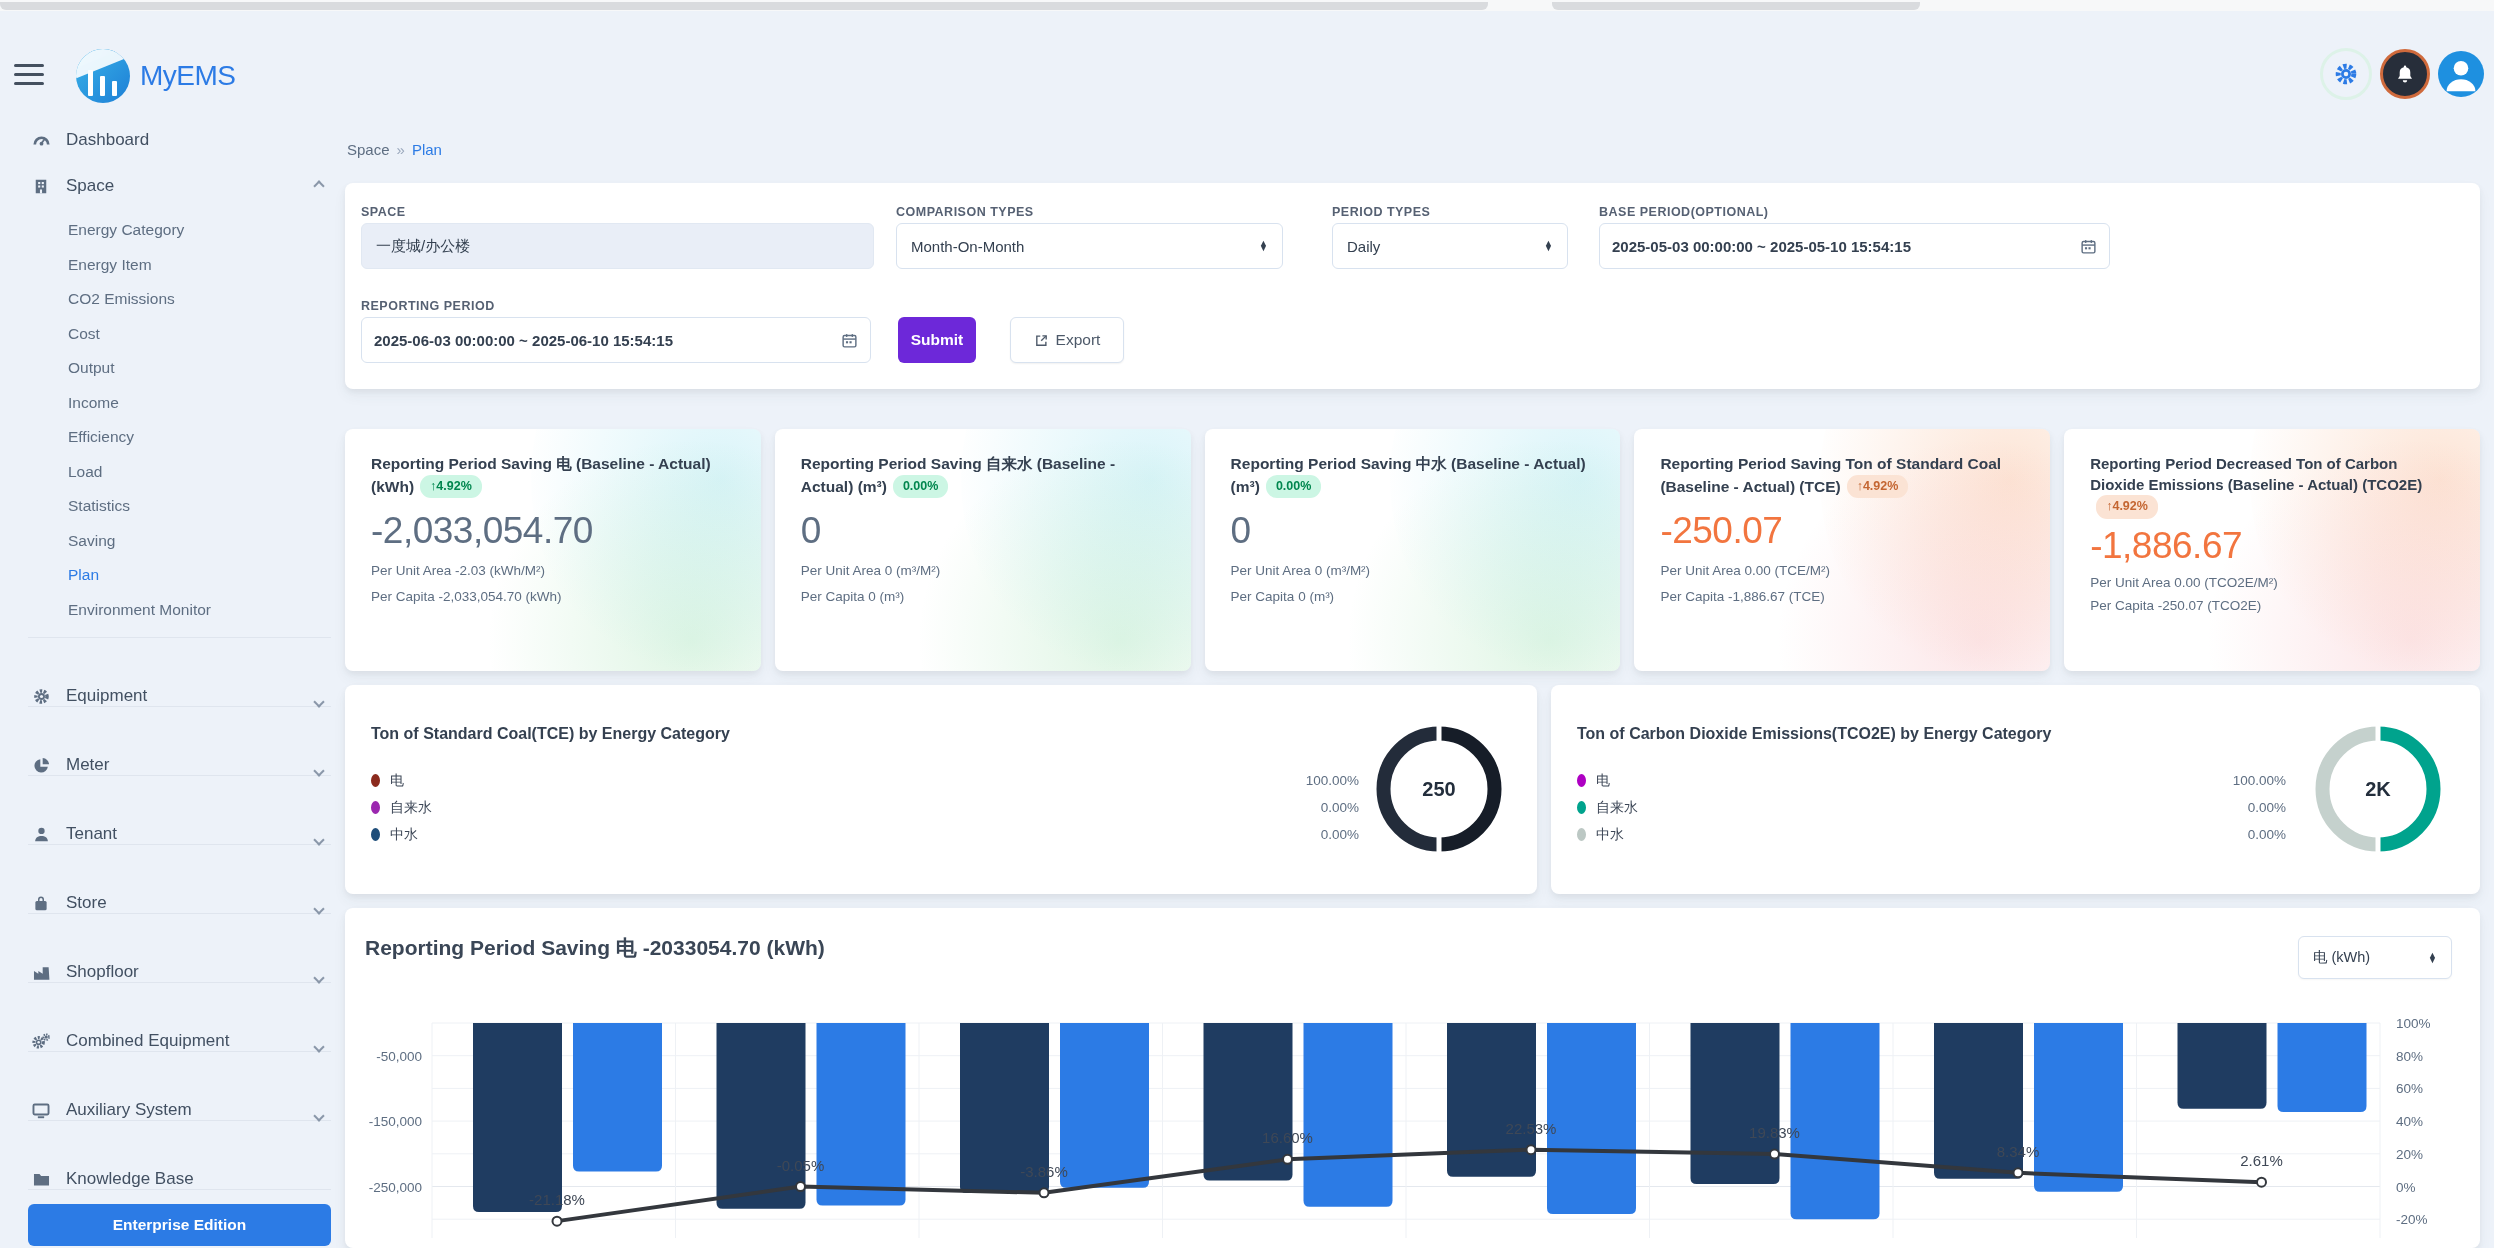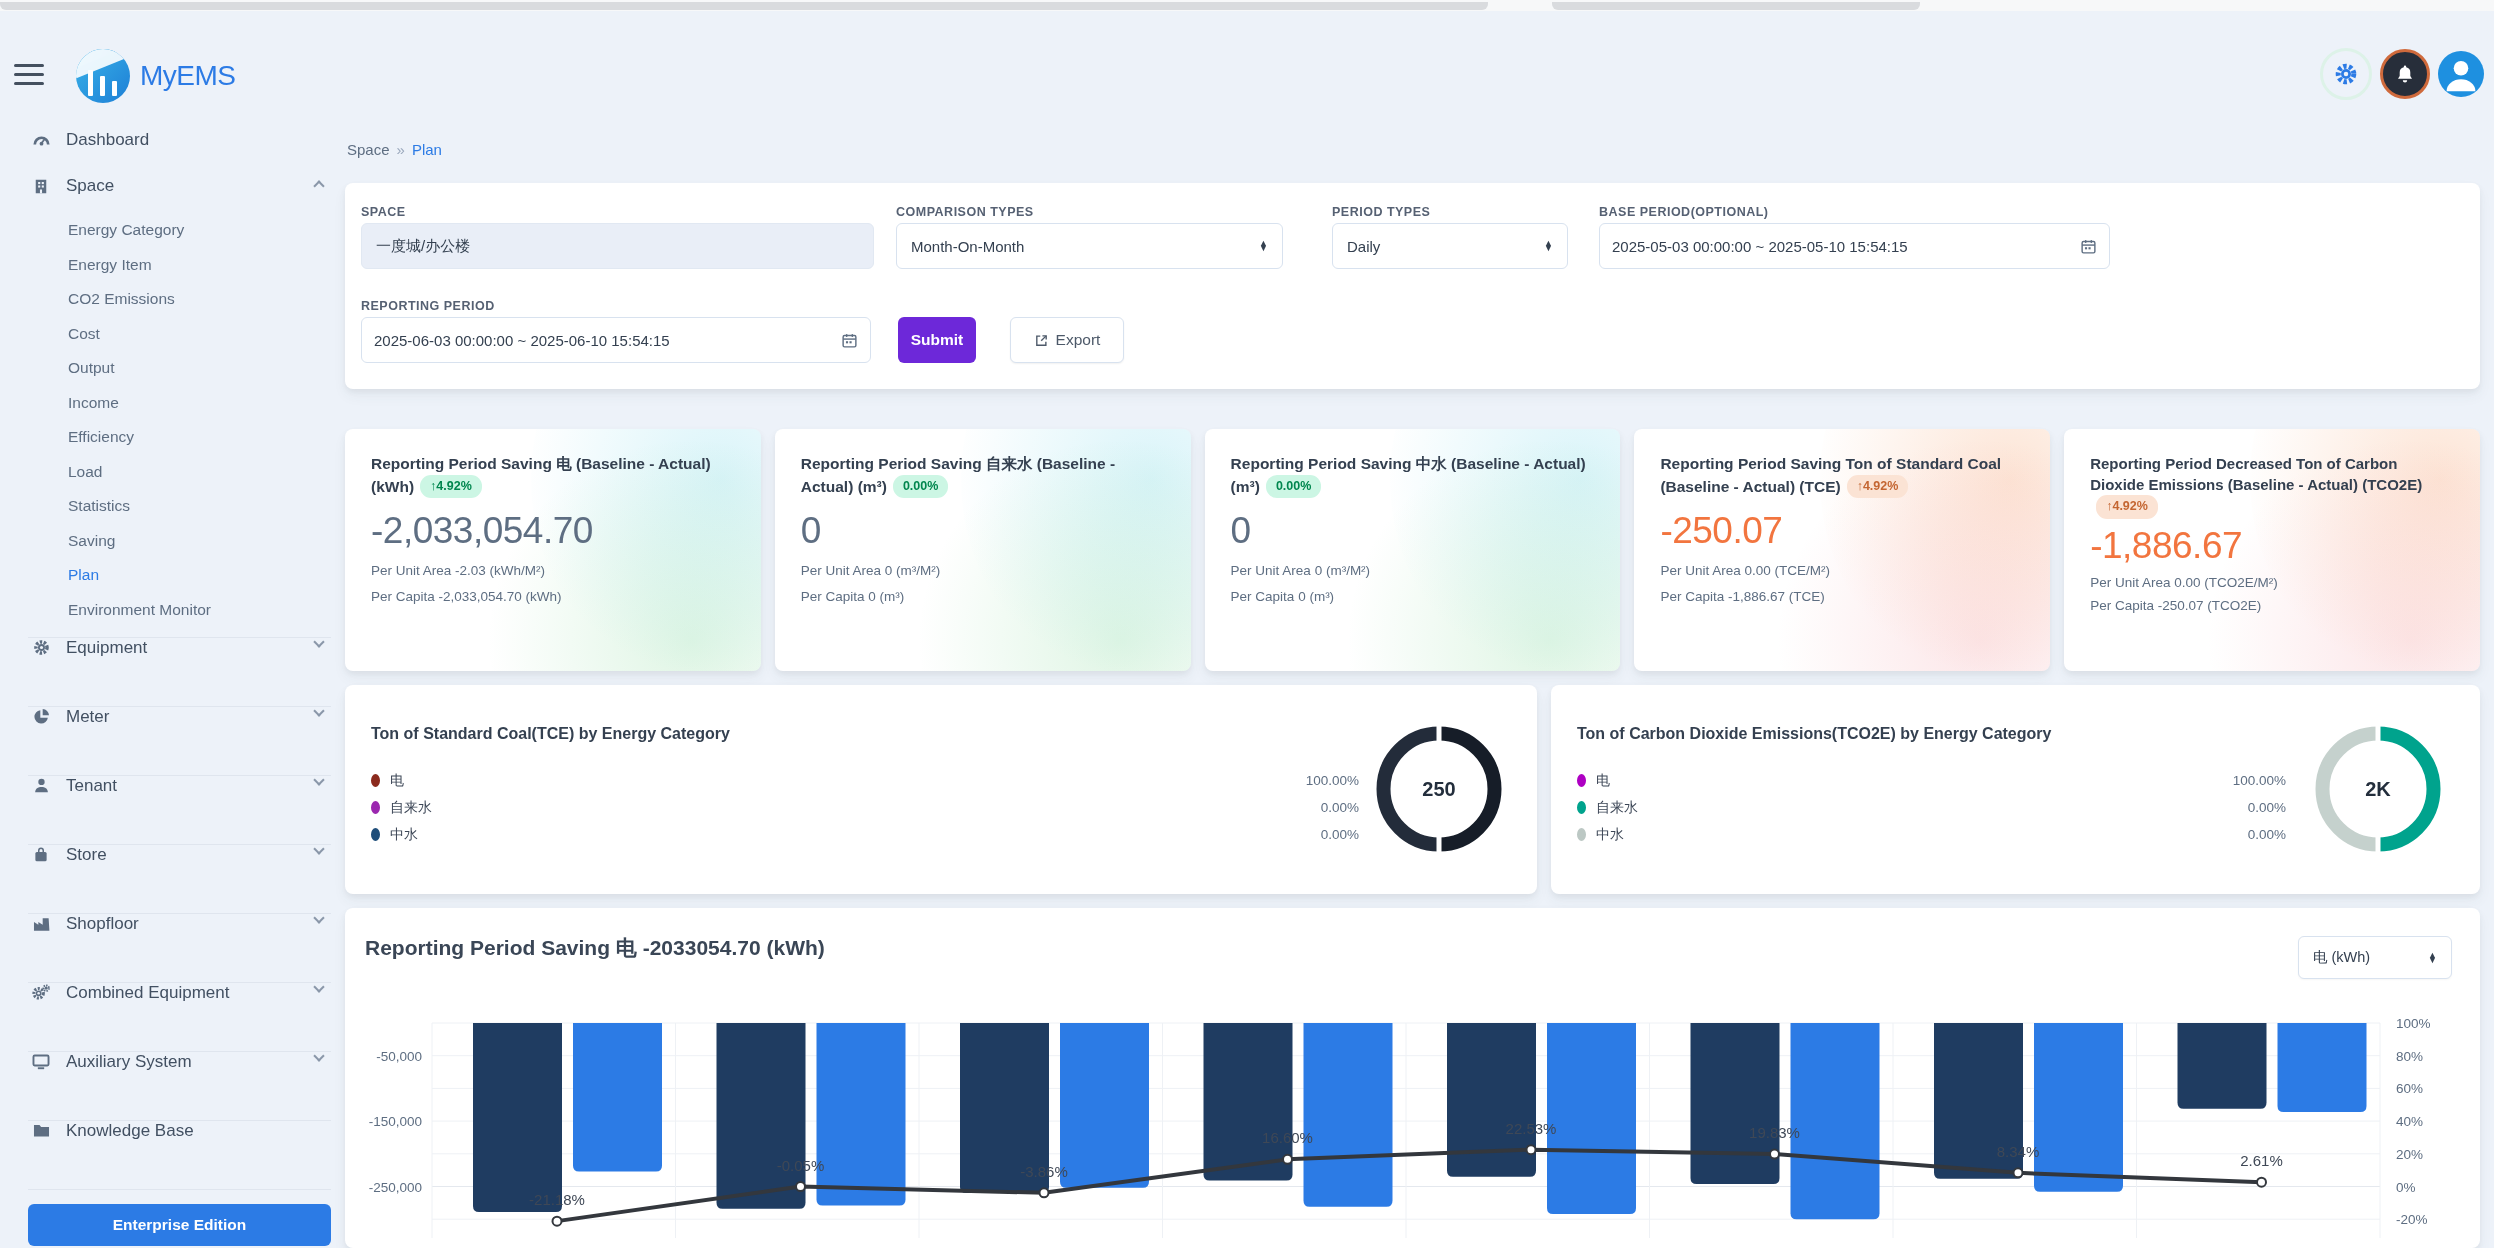--- a/index.html
+++ b/index.html
@@ -29,41 +29,41 @@
   .sidebar { position:absolute; left:12px; top:103px; width:345px; bottom:0; padding:0 26px 0 16px; }
   .side-item { display:flex; align-items:center; height:46px; font-size:17px; font-weight:500; color:#425062; cursor:pointer; }
   .side-item .ic { width:26px; display:flex; justify-content:center; margin-right:12px; }
   .side-item .lbl { flex:1; }
   .chev { width:8px; height:8px; border-right:2px solid #8a97a9; border-bottom:2px solid #8a97a9; transform:rotate(45deg); margin-right:8px; }
   .chev.up { transform:rotate(-135deg); }
   .children { margin:4px 0 10px 0; }
   .child { height:34.5px; display:flex; align-items:center; padding-left:40px; font-size:15.5px; color:#5e6e82; cursor:pointer; }
   .child.active { color:#2c7be5; }
   .sections { margin-top:6px; }
-  .section-row { height:69px; display:flex; align-items:flex-start; border-top:1px solid #dfe5ee; font-size:17px; font-weight:500; color:#425062; cursor:pointer; }
+  .section-row { height:69px; display:flex; align-items:flex-end; border-top:1px solid #dfe5ee; font-size:17px; font-weight:500; color:#425062; cursor:pointer; }
   .section-row .ic { width:26px; display:flex; justify-content:center; margin-right:12px; }
   .section-row .lbl { flex:1; }
   .edition-btn { display:block; width:100%; margin-top:14px; height:42px; background:#2c7be5; color:#fff; font-size:15.5px; font-weight:bold; border:none; border-radius:6px; cursor:pointer; font-family:"Liberation Sans",sans-serif; }
 
   
   .main { position:absolute; left:345px; top:103px; right:14px; bottom:0; }
   .breadcrumb { margin:38px 0 0 2px; font-size:15px; color:#5e6e82; }
   .breadcrumb .sep { color:#9ba9bd; margin:0 7px; }
   .breadcrumb .current { color:#2c7be5; }
 
   .card { background:#fff; border-radius:8px; box-shadow:0 7px 14px rgba(65,69,88,.05), 0 3px 6px rgba(0,0,0,.05); }
 
   
   .form-card { position:relative; margin-top:25px; height:206px; }
   .f-label { position:absolute; font-size:12.5px; font-weight:bold; color:#566173; letter-spacing:.04em; }
   .f-input, .f-select { position:absolute; height:46px; border:1px solid #d8e2ef; border-radius:6px; background:#fff; font-size:15px; color:#344050; padding:0 14px; font-family:"Liberation Sans",sans-serif; display:flex; align-items:center; }
   input.f-input { width:100%; }
   .f-select { justify-content:space-between; cursor:pointer; }
   .updown { display:flex; flex-direction:column; line-height:5px; font-size:9px; color:#344050; }
-  .date-wrap { position:absolute; display:flex; align-items:center; border:1px solid #d8e2ef; border-radius:6px; background:#fff; height:46px; padding:0 12px; justify-content:space-between; }
+  .date-wrap { position:absolute; display:flex; align-items:center; border:1px solid #d8e2ef; border-radius:6px; background:#fff; height:46px; padding:0 12px; justify-content:space-between;font-weight:bold; }
   .date-wrap .dtxt { font-size:15px; color:#344050; }
   .btn-submit { position:absolute; background:#6d28d9; color:#fff; border:none; border-radius:6px; font-size:15.5px; font-weight:bold; cursor:pointer; font-family:"Liberation Sans",sans-serif; }
   .btn-export { position:absolute; background:#fff; color:#4d5969; border:1px solid #d8e2ef; border-radius:6px; font-size:15.5px; font-weight:500; cursor:pointer; display:flex; align-items:center; justify-content:center; gap:7px; font-family:"Liberation Sans",sans-serif; box-shadow:0 1px 2px rgba(0,0,0,.06); }
 
   
   .kpi-row { display:flex; gap:14px; margin-top:40px; }
   .kpi-card { flex:1; height:242px; padding:24px 26px; position:relative; overflow:hidden; }
   .kpi-title { font-size:15.5px; font-weight:600; color:#344050; line-height:1.4; position:relative; z-index:2; width:100%; }
   .badge { display:inline-block; border-radius:11px; padding:3px 10px; font-size:12.5px; font-weight:bold; vertical-align:2px; margin-left:6px; }
   .badge.success { background:#ccf6e4; color:#00864e; }

